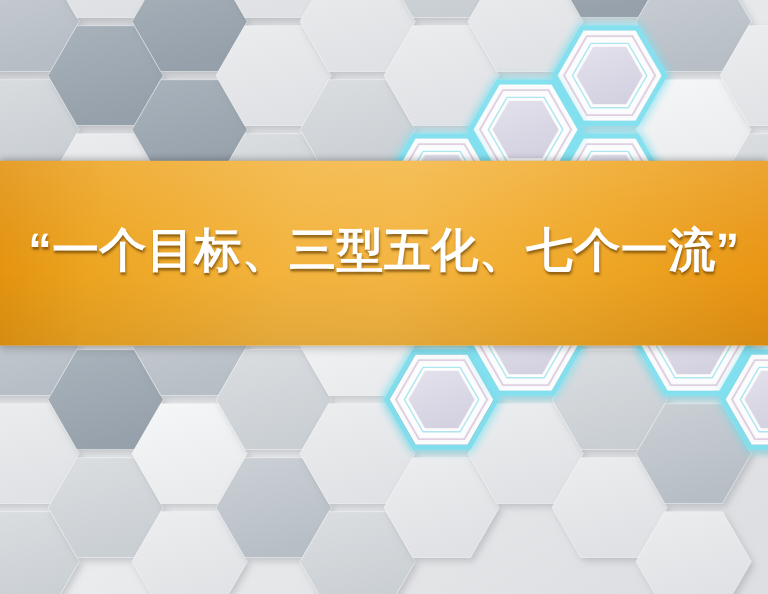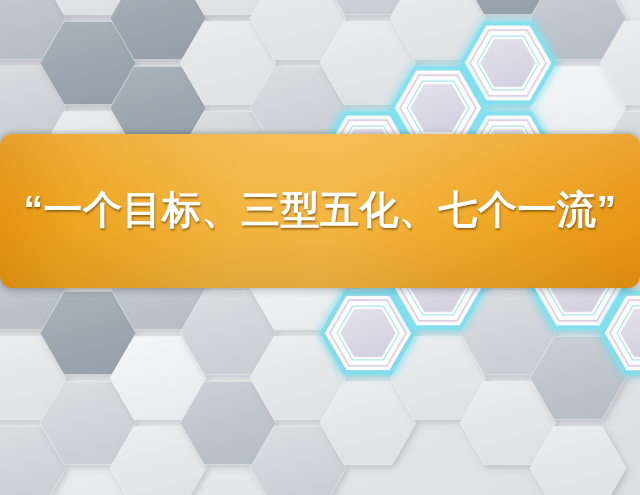--- a/index.html
+++ b/index.html
@@ -51,21 +51,20 @@
         #f4b541 52%,
         #efa726 76%,
         #e89412 100%);
     box-shadow:
       0 -2px 5px rgba(0,0,0,0.16),
       0 3px 7px rgba(0,0,0,0.20);
     display: flex;
     flex-direction: column;
     align-items: center;
     justify-content: center;
-    border-radius: 12px;
   }
 
   #banner-title {
     color: #ffffff;
     font-size: 39px;
     font-weight: bold;
     letter-spacing: 0.5px;
     line-height: 1;
     white-space: nowrap;
     text-shadow:

